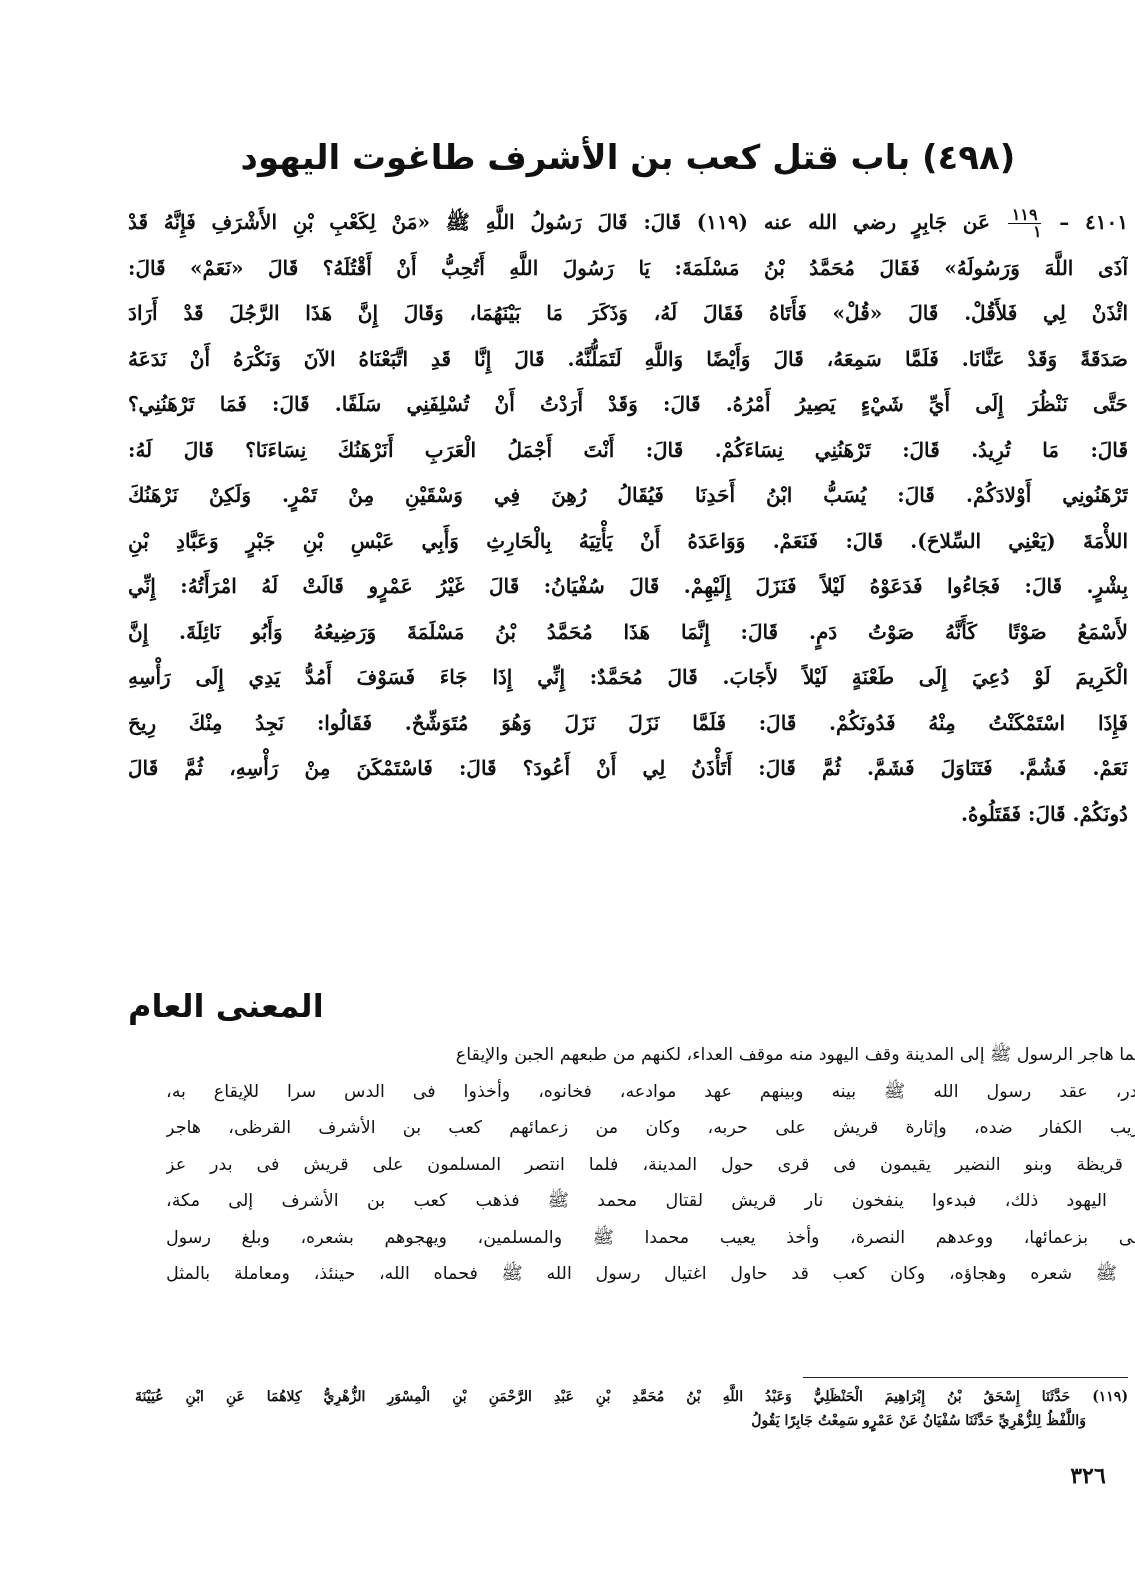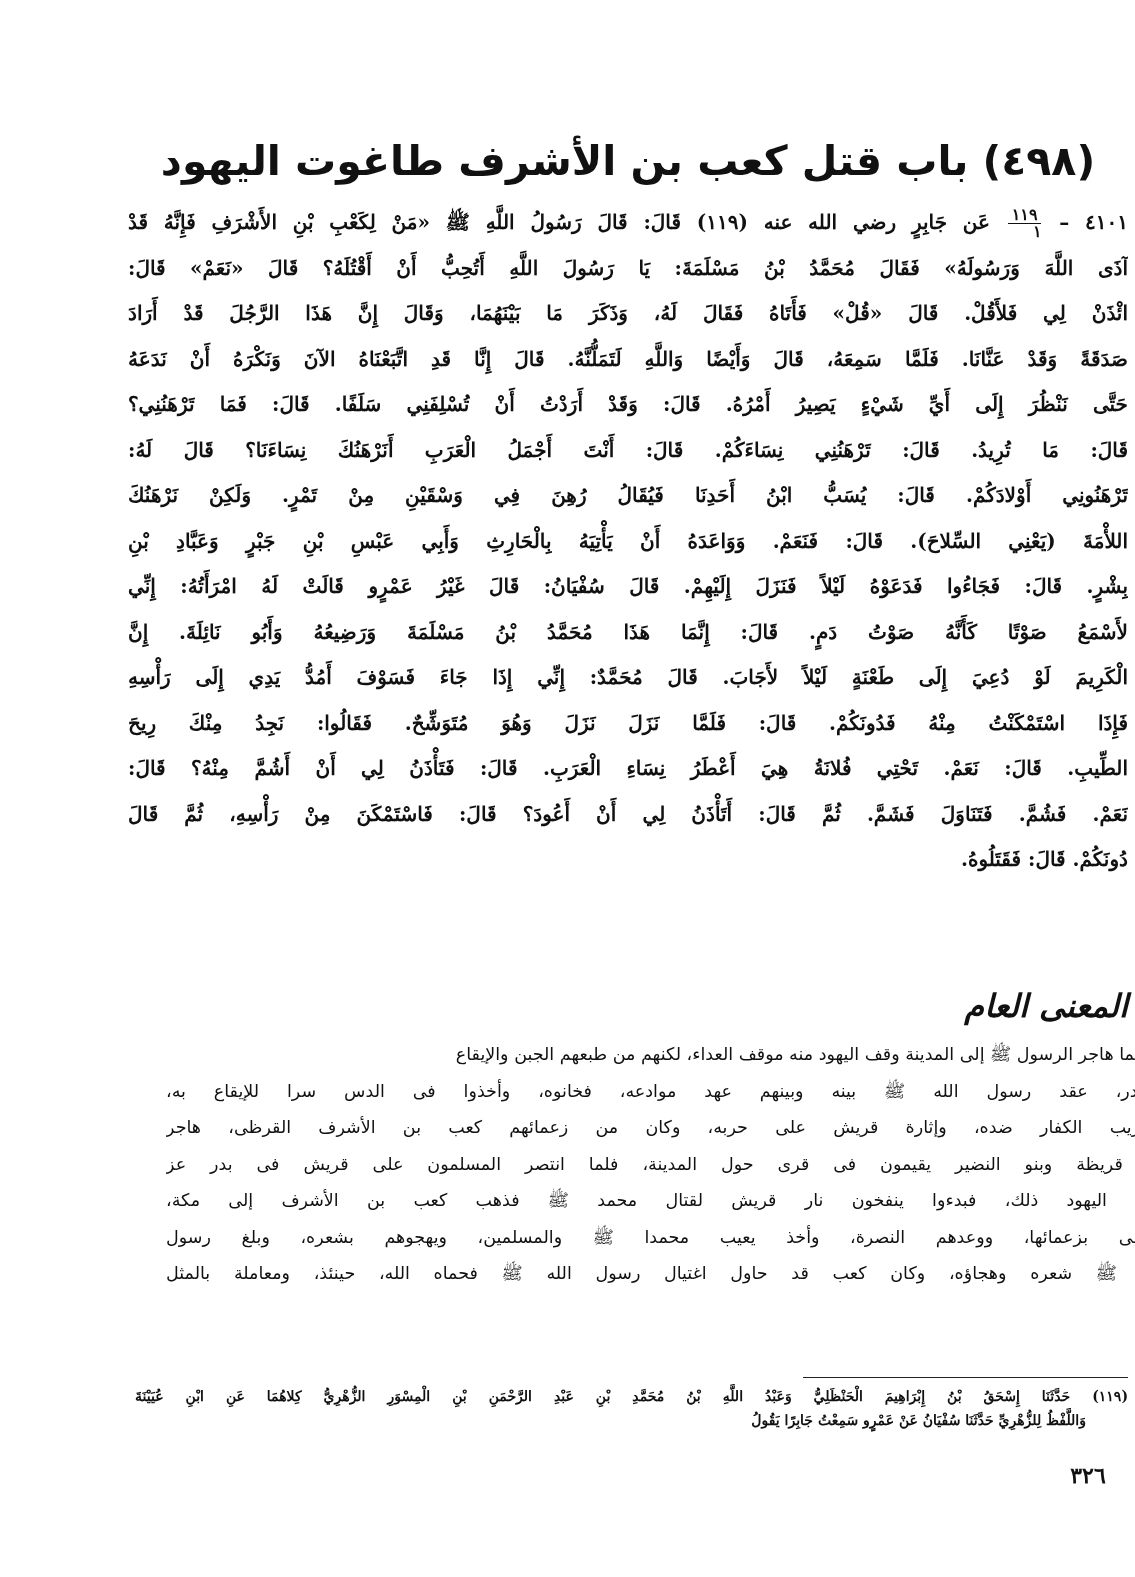--- a/index.html
+++ b/index.html
@@ -17,21 +17,21 @@
     top: 0;
     width: 1000px;
     height: 1577px;
   }
   .chapter-title {
     position: absolute;
     top: 110px;
     left: 0;
     width: 1000px;
     text-align: center;
-    font-size: 41px;
+    font-size: 34px;
     font-weight: bold;
     line-height: 48px;
     white-space: nowrap;
   }
   .hadith {
     position: absolute;
     top: 200px;
     left: 0;
     width: 1000px;
   }
@@ -57,25 +57,24 @@
     margin: 0 2px;
   }
   .fraction .num { display: block; border-bottom: 1.5px solid #111; padding: 0 4px; }
   .fraction .den { display: block; }
 
   .section-title {
     position: absolute;
     top: 955px;
     left: 0;
     width: 1000px;
-    text-align: right;
+    text-align: left;
     font-size: 32px;
     font-weight: bold;
     line-height: 48px;
-    font-style: italic;
   }
   .commentary {
     position: absolute;
     top: 1036px;
     left: 0;
     width: 1000px;
     margin-left: 38px;
   }
   .cline {
     height: 36.5px;
@@ -149,21 +148,20 @@
     <div class="line">ائْذَنْ لِي فَلأَقُلْ. قَالَ «قُلْ» فَأَتَاهُ فَقَالَ لَهُ، وَذَكَرَ مَا بَيْنَهُمَا، وَقَالَ إِنَّ هَذَا الرَّجُلَ قَدْ أَرَادَ</div>
     <div class="line">صَدَقَةً وَقَدْ عَنَّانَا. فَلَمَّا سَمِعَهُ، قَالَ وَأَيْضًا وَاللَّهِ لَتَمَلُّنَّهُ. قَالَ إِنَّا قَدِ اتَّبَعْنَاهُ الآنَ وَنَكْرَهُ أَنْ نَدَعَهُ</div>
     <div class="line">حَتَّى نَنْظُرَ إِلَى أَيِّ شَيْءٍ يَصِيرُ أَمْرُهُ. قَالَ: وَقَدْ أَرَدْتُ أَنْ تُسْلِفَنِي سَلَفًا. قَالَ: فَمَا تَرْهَنُنِي؟</div>
     <div class="line">قَالَ: مَا تُرِيدُ. قَالَ: تَرْهَنُنِي نِسَاءَكُمْ. قَالَ: أَنْتَ أَجْمَلُ الْعَرَبِ أَنَرْهَنُكَ نِسَاءَنَا؟ قَالَ لَهُ:</div>
     <div class="line">تَرْهَنُونِي أَوْلادَكُمْ. قَالَ: يُسَبُّ ابْنُ أَحَدِنَا فَيُقَالُ رُهِنَ فِي وَسْقَيْنِ مِنْ تَمْرٍ. وَلَكِنْ نَرْهَنُكَ</div>
     <div class="line">اللأْمَةَ (يَعْنِي السِّلاحَ). قَالَ: فَنَعَمْ. وَوَاعَدَهُ أَنْ يَأْتِيَهُ بِالْحَارِثِ وَأَبِي عَبْسِ بْنِ جَبْرٍ وَعَبَّادِ بْنِ</div>
     <div class="line">بِشْرٍ. قَالَ: فَجَاءُوا فَدَعَوْهُ لَيْلاً فَنَزَلَ إِلَيْهِمْ. قَالَ سُفْيَانُ: قَالَ غَيْرُ عَمْرٍو قَالَتْ لَهُ امْرَأَتُهُ: إِنِّي</div>
     <div class="line">لأَسْمَعُ صَوْتًا كَأَنَّهُ صَوْتُ دَمٍ. قَالَ: إِنَّمَا هَذَا مُحَمَّدُ بْنُ مَسْلَمَةَ وَرَضِيعُهُ وَأَبُو نَائِلَةَ. إِنَّ</div>
     <div class="line">الْكَرِيمَ لَوْ دُعِيَ إِلَى طَعْنَةٍ لَيْلاً لأَجَابَ. قَالَ مُحَمَّدٌ: إِنِّي إِذَا جَاءَ فَسَوْفَ أَمُدُّ يَدِي إِلَى رَأْسِهِ</div>
     <div class="line">فَإِذَا اسْتَمْكَنْتُ مِنْهُ فَدُونَكُمْ. قَالَ: فَلَمَّا نَزَلَ نَزَلَ وَهُوَ مُتَوَشِّحٌ. فَقَالُوا: نَجِدُ مِنْكَ رِيحَ</div>
-    <div class="line">الطِّيبِ. قَالَ: نَعَمْ. تَحْتِي فُلانَةُ هِيَ أَعْطَرُ نِسَاءِ الْعَرَبِ. قَالَ: فَتَأْذَنُ لِي أَنْ أَشُمَّ مِنْهُ؟ قَالَ:</div>
     <div class="line">نَعَمْ. فَشُمَّ. فَتَنَاوَلَ فَشَمَّ. ثُمَّ قَالَ: أَتَأْذَنُ لِي أَنْ أَعُودَ؟ قَالَ: فَاسْتَمْكَنَ مِنْ رَأْسِهِ، ثُمَّ قَالَ</div>
     <div class="line last">دُونَكُمْ. قَالَ: فَقَتَلُوهُ.</div>
   </div>
 
   <h2 class="section-title">المعنى العام</h2>
 
   <div class="commentary">
     <div class="cline first">لما هاجر الرسول ﷺ إلى المدينة وقف اليهود منه موقف العداء، لكنهم من طبعهم الجبن والإيقاع</div>
     <div class="cline">والغدر، عقد رسول الله ﷺ بينه وبينهم عهد موادعه، فخانوه، وأخذوا فى الدس سرا للإيقاع به،</div>
     <div class="cline">وتحزيب الكفار ضده، وإثارة قريش على حربه، وكان من زعمائهم كعب بن الأشرف القرظى، هاجر</div>

